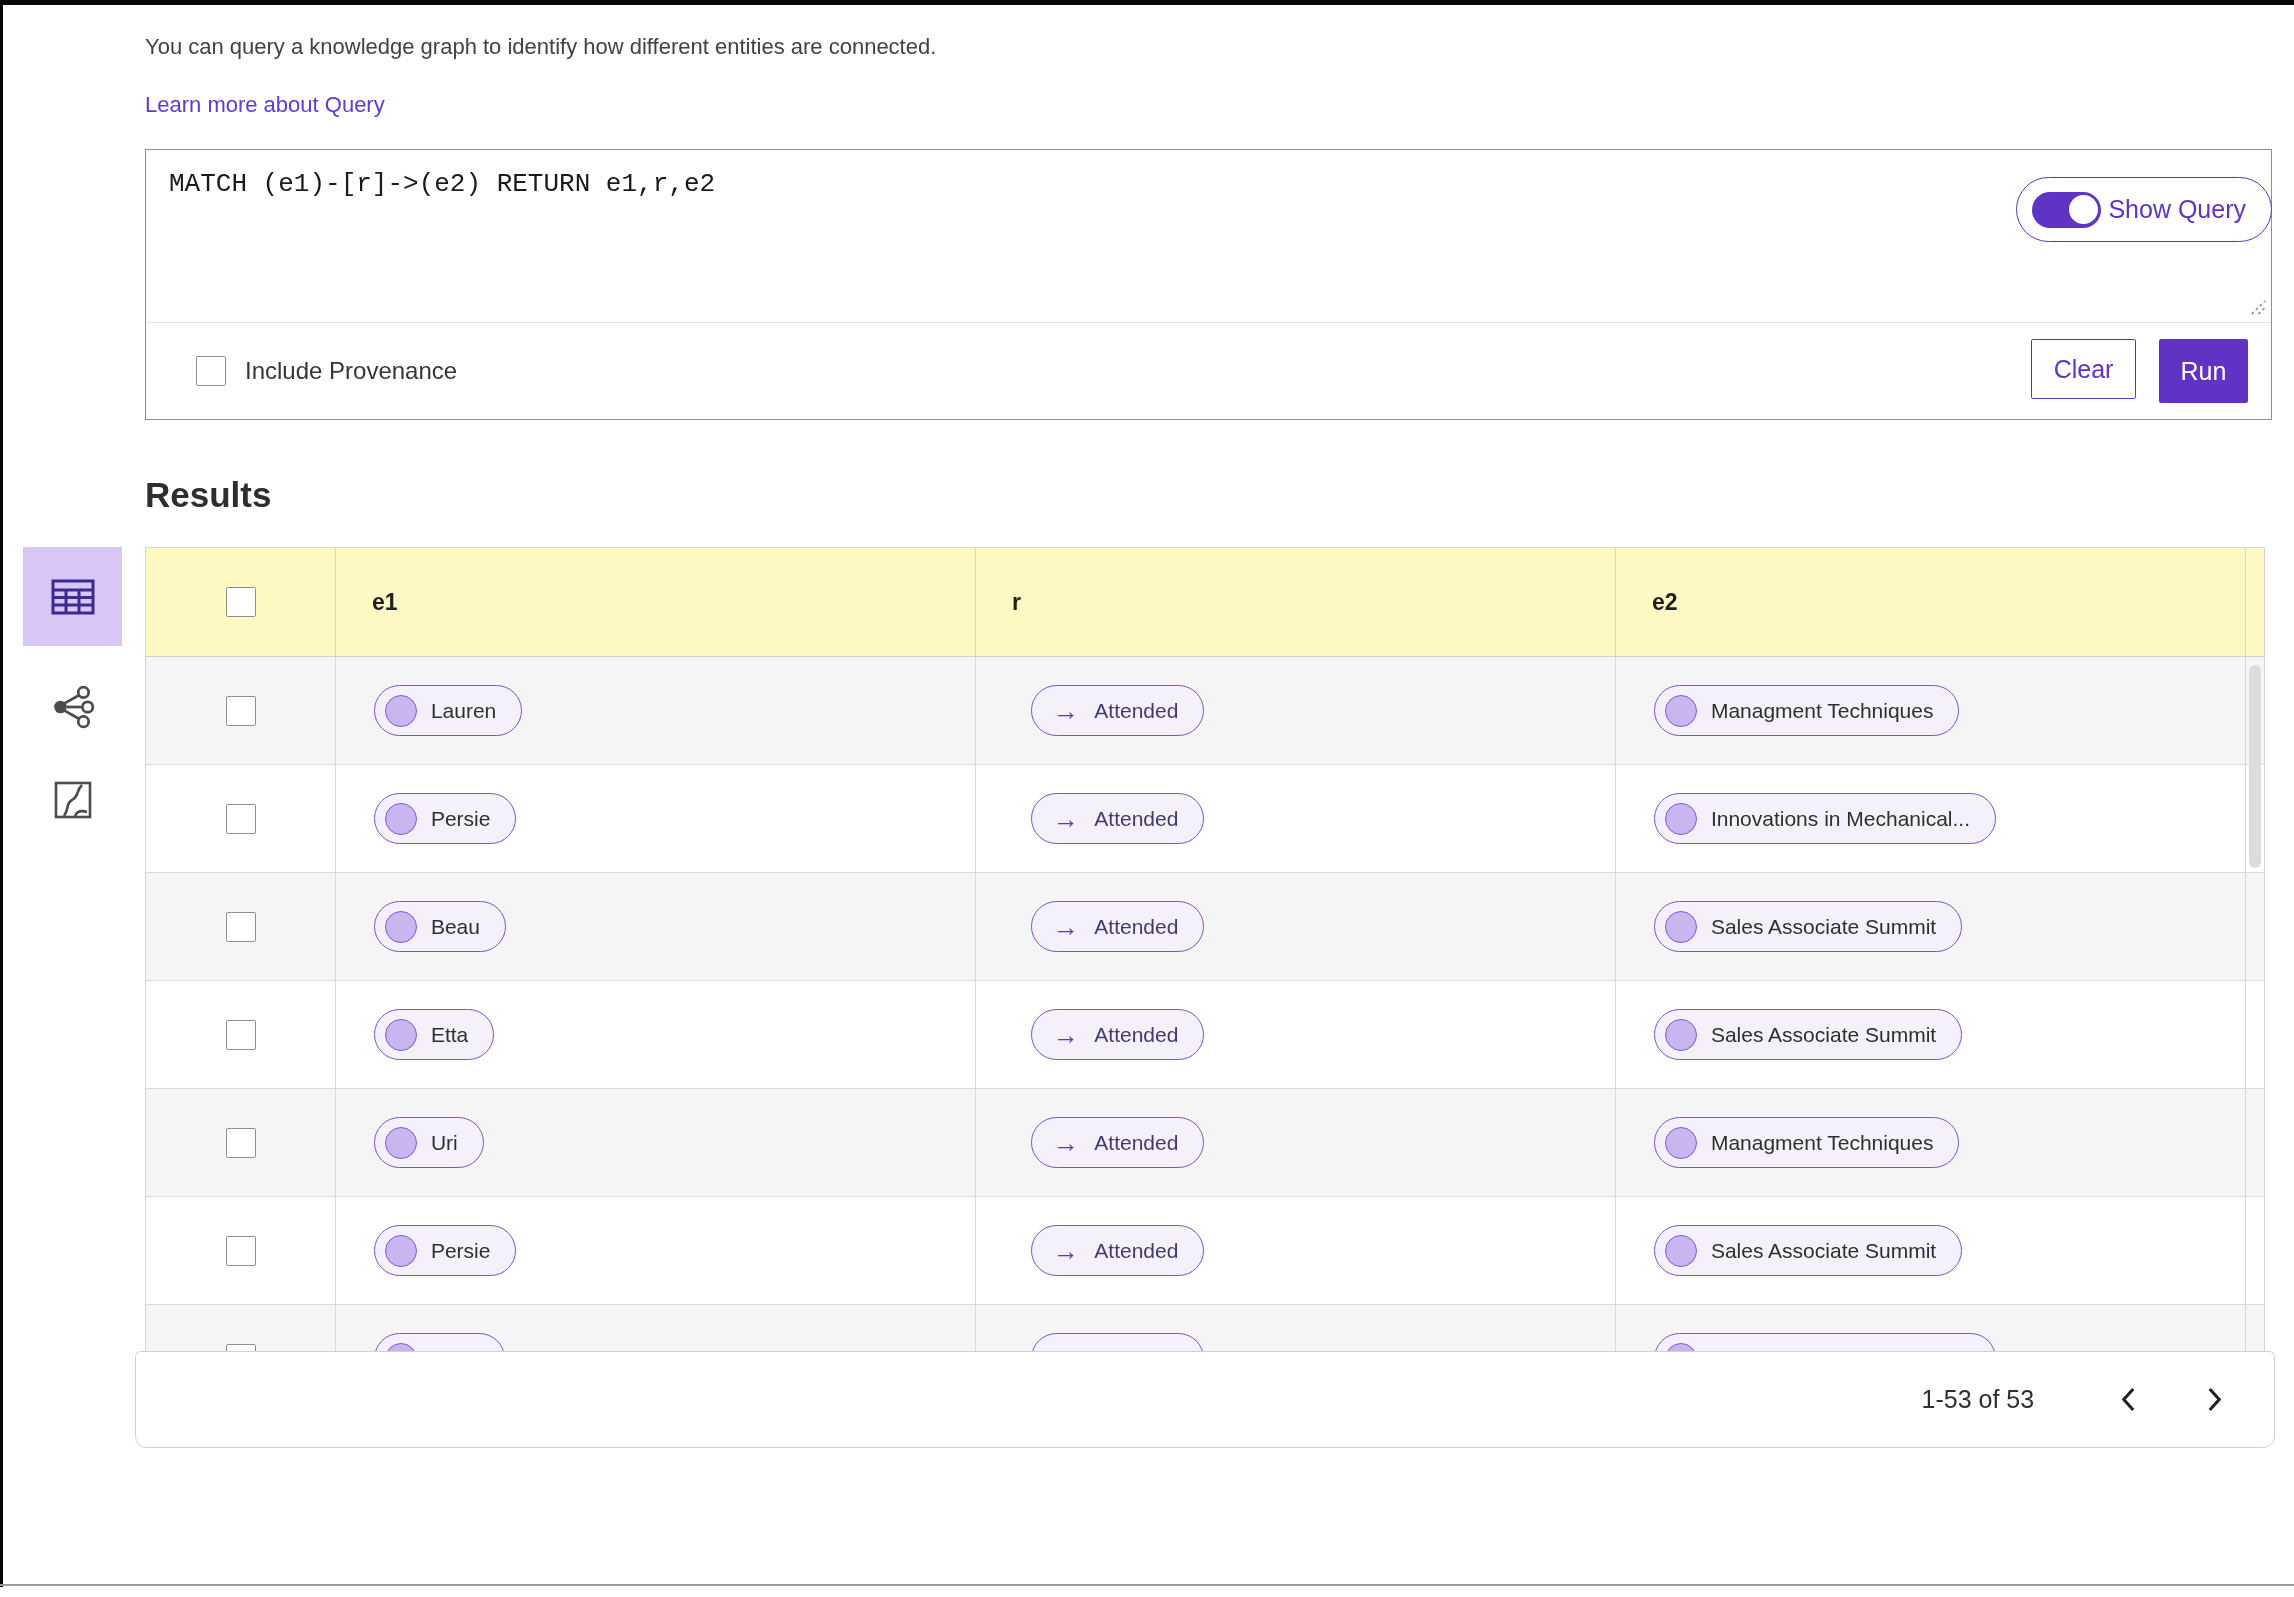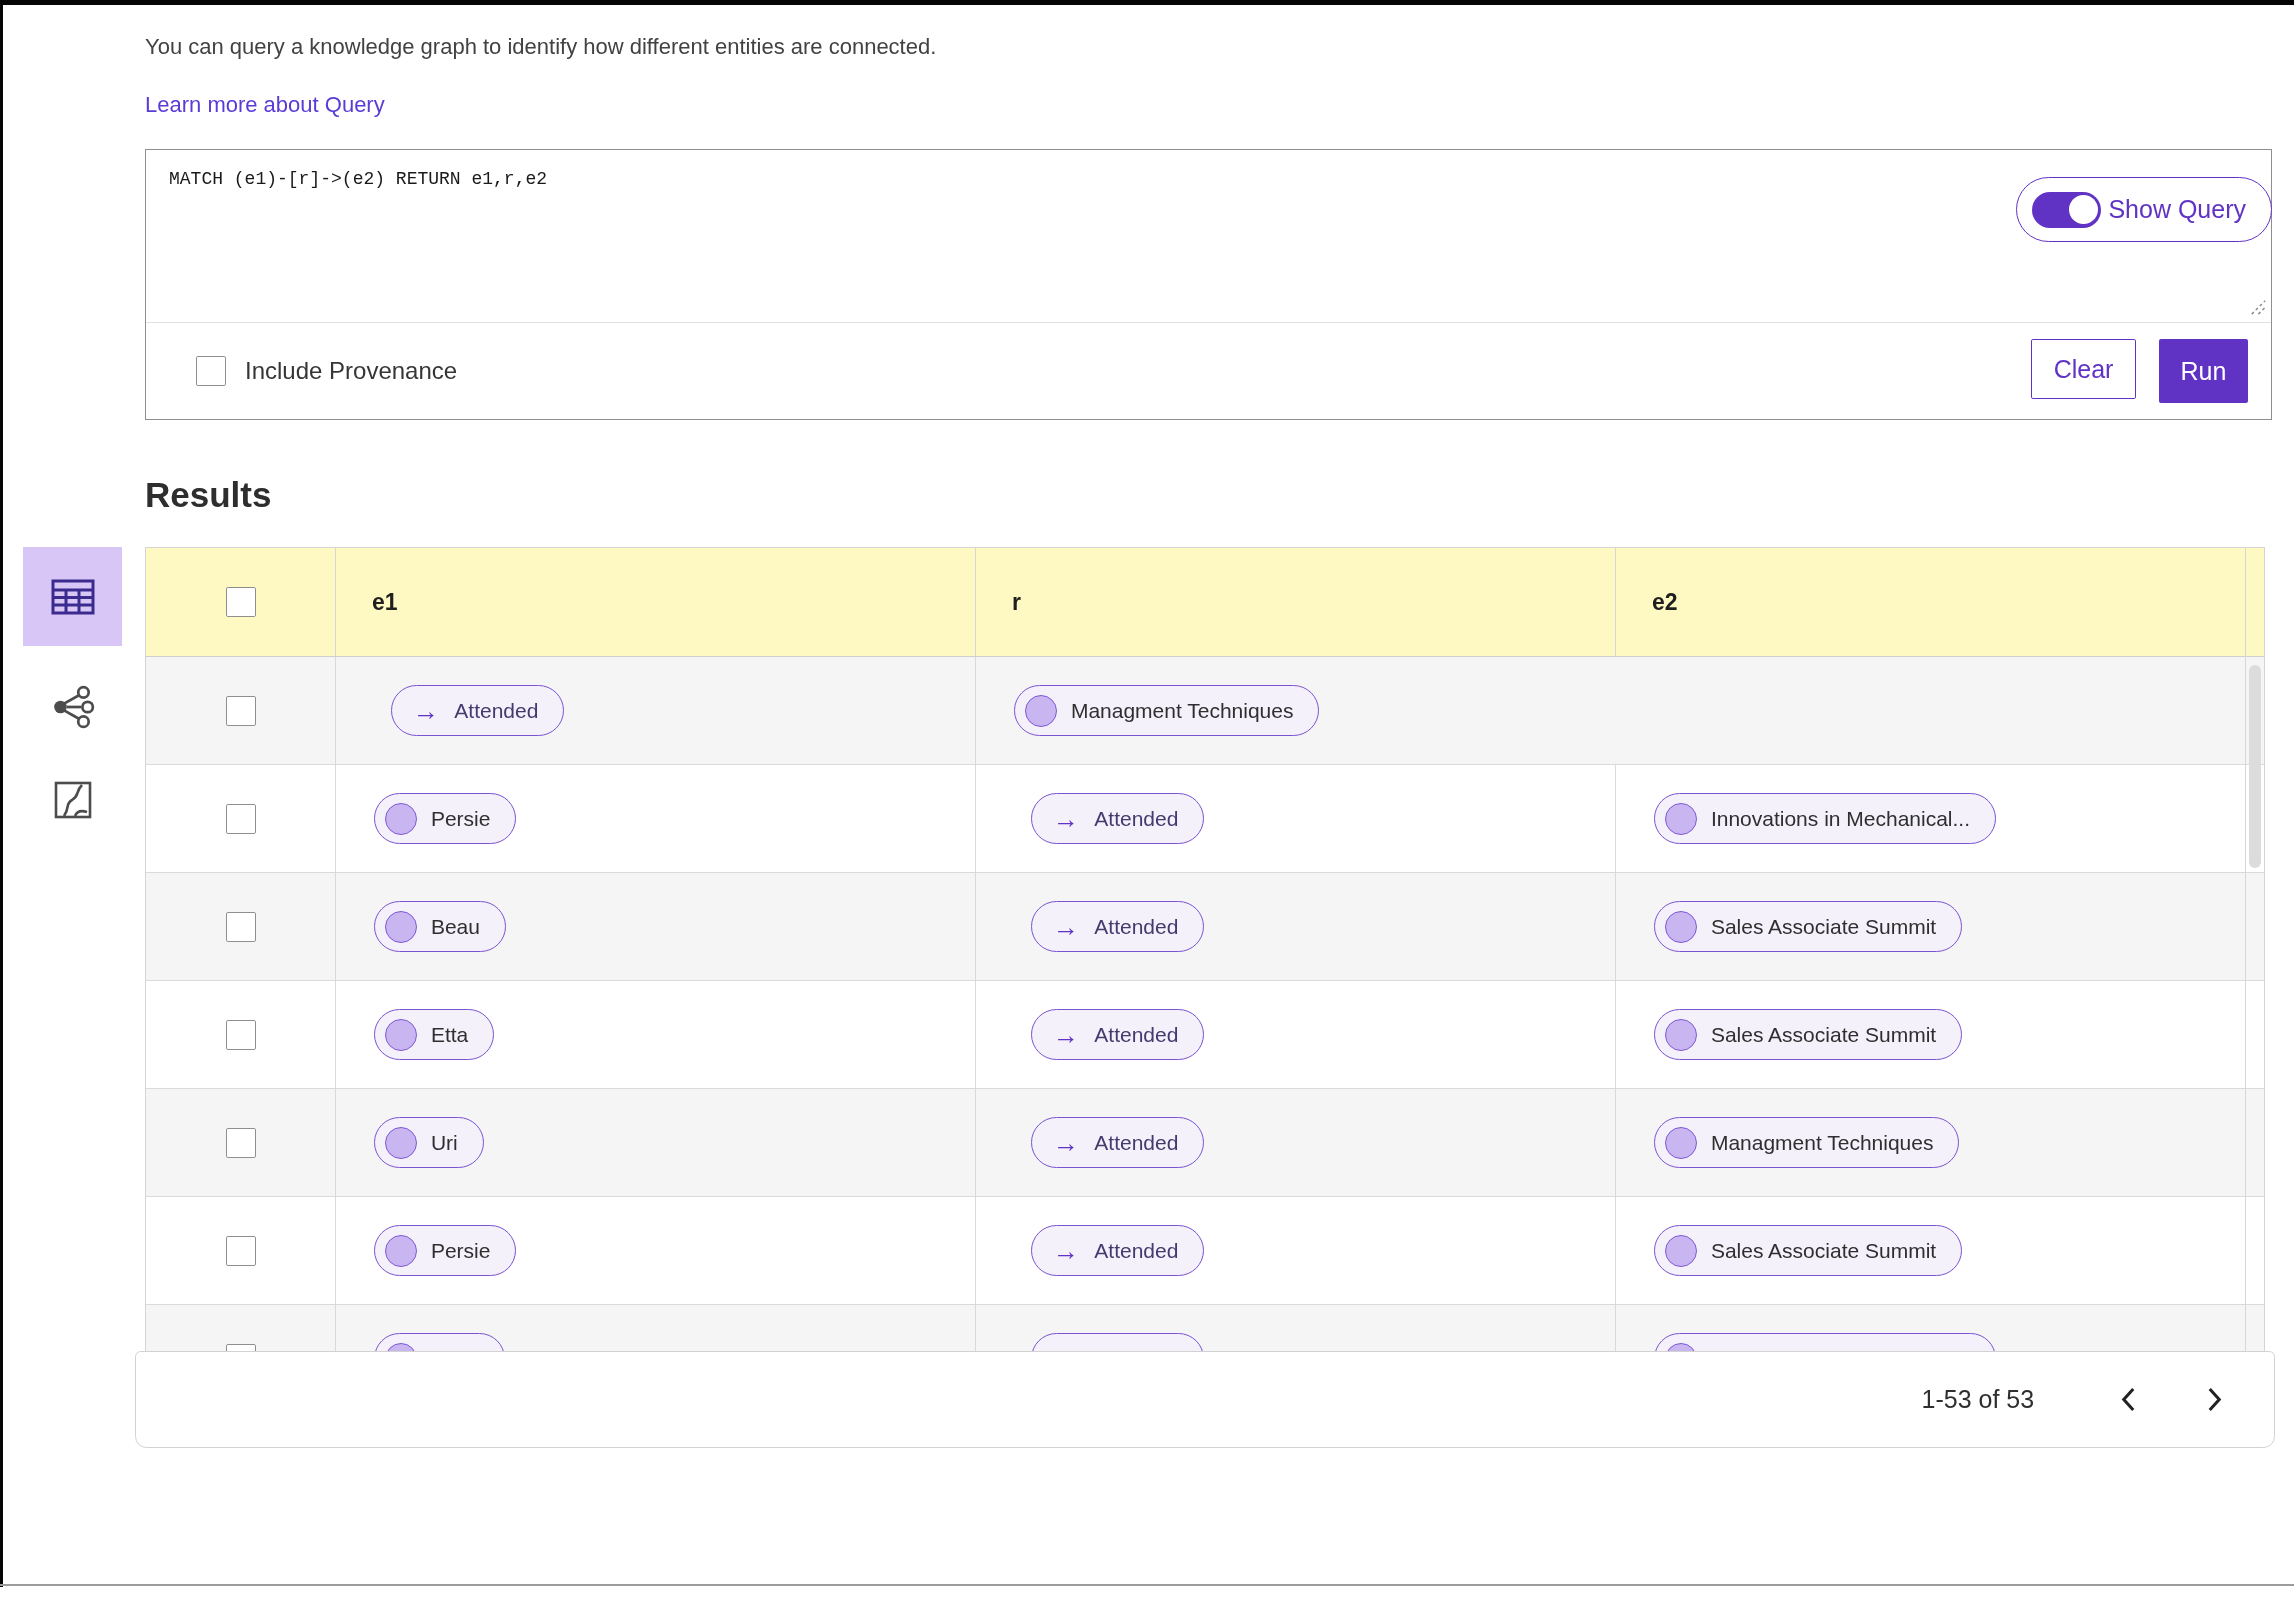--- a/index.html
+++ b/index.html
@@ -31,21 +31,21 @@
     color:#6133c4; font-size:25px; font-family:inherit; cursor:pointer;
   }
   .toggle-track { position:relative; width:69px; height:36px; background:#6133c4; border-radius:18px; }
   .toggle-knob  { position:absolute; top:3.8px; right:3.8px; width:29px; height:29px; background:#fff; border-radius:50%; }
 
   
   .query-box { margin-top:31px; border:1.9px solid #8f8f8f; background:#fff; }
   .query-editor {
     display:block; width:100%; height:172px; border:none; outline:none; resize:none;
     padding:19px 23px; font-family:"Liberation Mono", monospace;
-    font-size:18px; color:#1a1a1a; background:transparent;
+    font-size:26px; color:#1a1a1a; background:transparent;
   }
   .editor-wrap { position:relative; border-bottom:1px solid #e2e2e2; }
   .resize-handle { position:absolute; right:3.8px; bottom:5.7px; }
   .query-footer { display:flex; align-items:center; justify-content:space-between; height:96px; padding:0 23px 0 50px; }
   .checkbox-label { display:inline-flex; align-items:center; gap:19px; font-size:24px; color:#363636; cursor:pointer; }
   input[type="checkbox"] {
     appearance:none; -webkit-appearance:none;
     width:30px; height:30px; margin:0;
     border:1.9px solid #8f8f8f; border-radius:1.9px; background:#fff; cursor:pointer;
   }
@@ -196,20 +196,26 @@
         <div class="cell">e1</div>
         <div class="cell">r</div>
         <div class="cell">e2</div>
       </div>
 
       <div class="scroll-area">
   <div class="row odd">
     <div class="cell checkbox-cell">
       <input type="checkbox" style="">
     </div>
+    <div class="cell">
+      <span class="pill entity-pill">
+        <span class="entity-dot"></span>
+        <span class="pill-label e1-label">Lauren</span>
+      </span>
+    </div>
     <div class="cell r-cell">
       <span class="pill rel-pill">
         <span class="rel-arrow">→</span>
         <span class="pill-label rel-label">Attended</span>
       </span>
     </div>
     <div class="cell">
       <span class="pill entity-pill">
         <span class="entity-dot"></span>
         <span class="pill-label e2-label">Managment Techniques</span>

